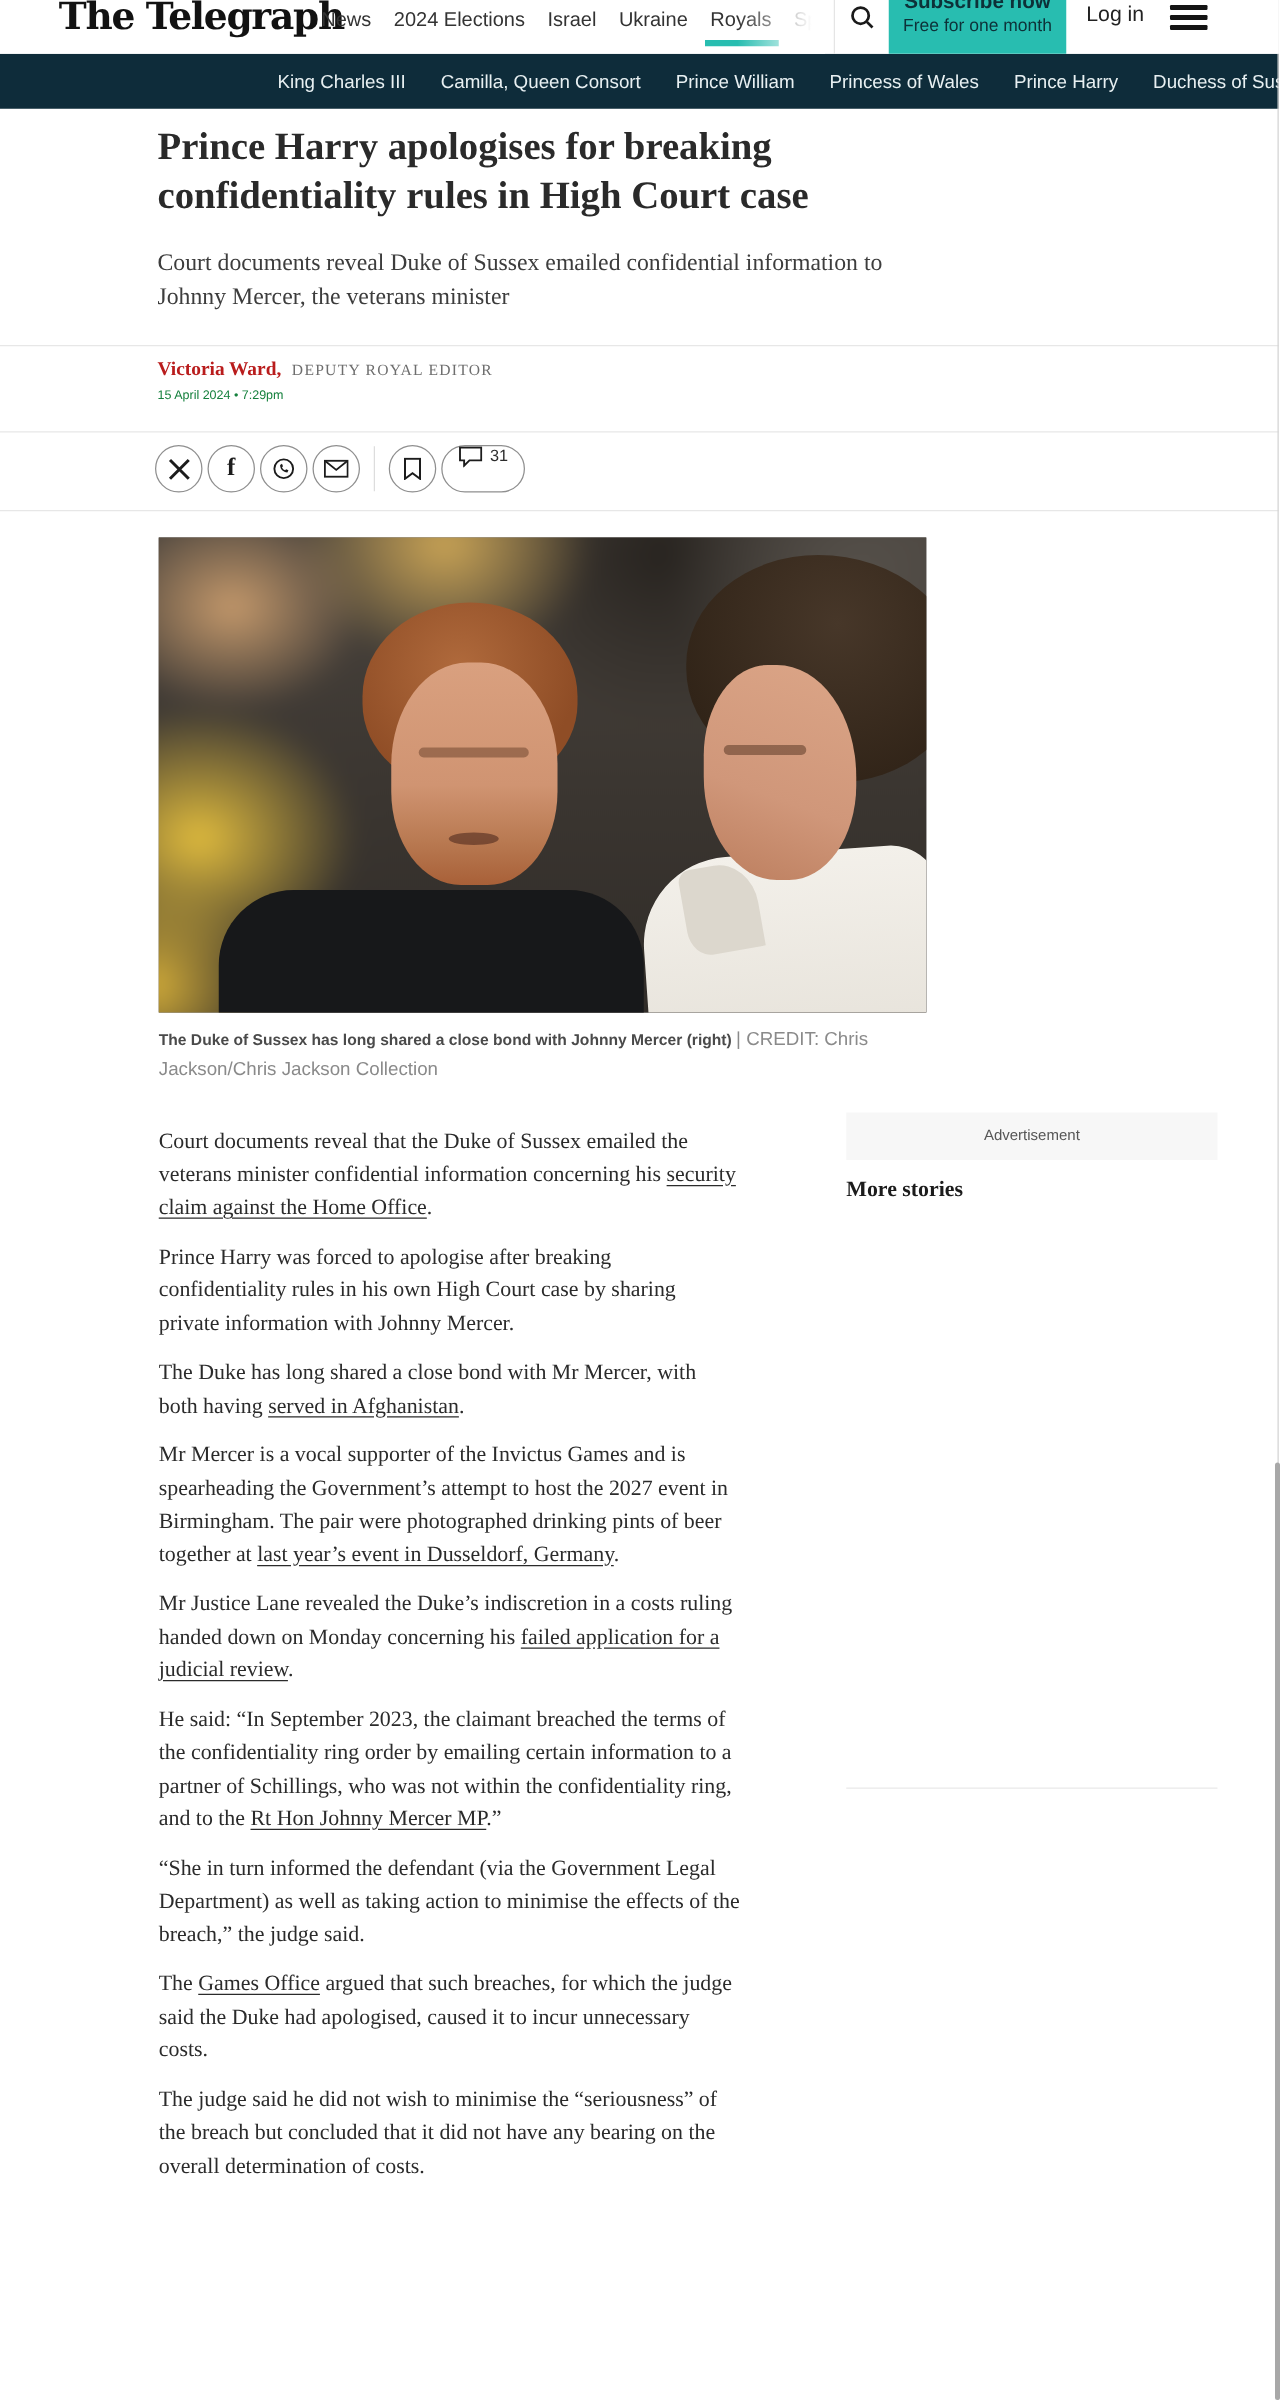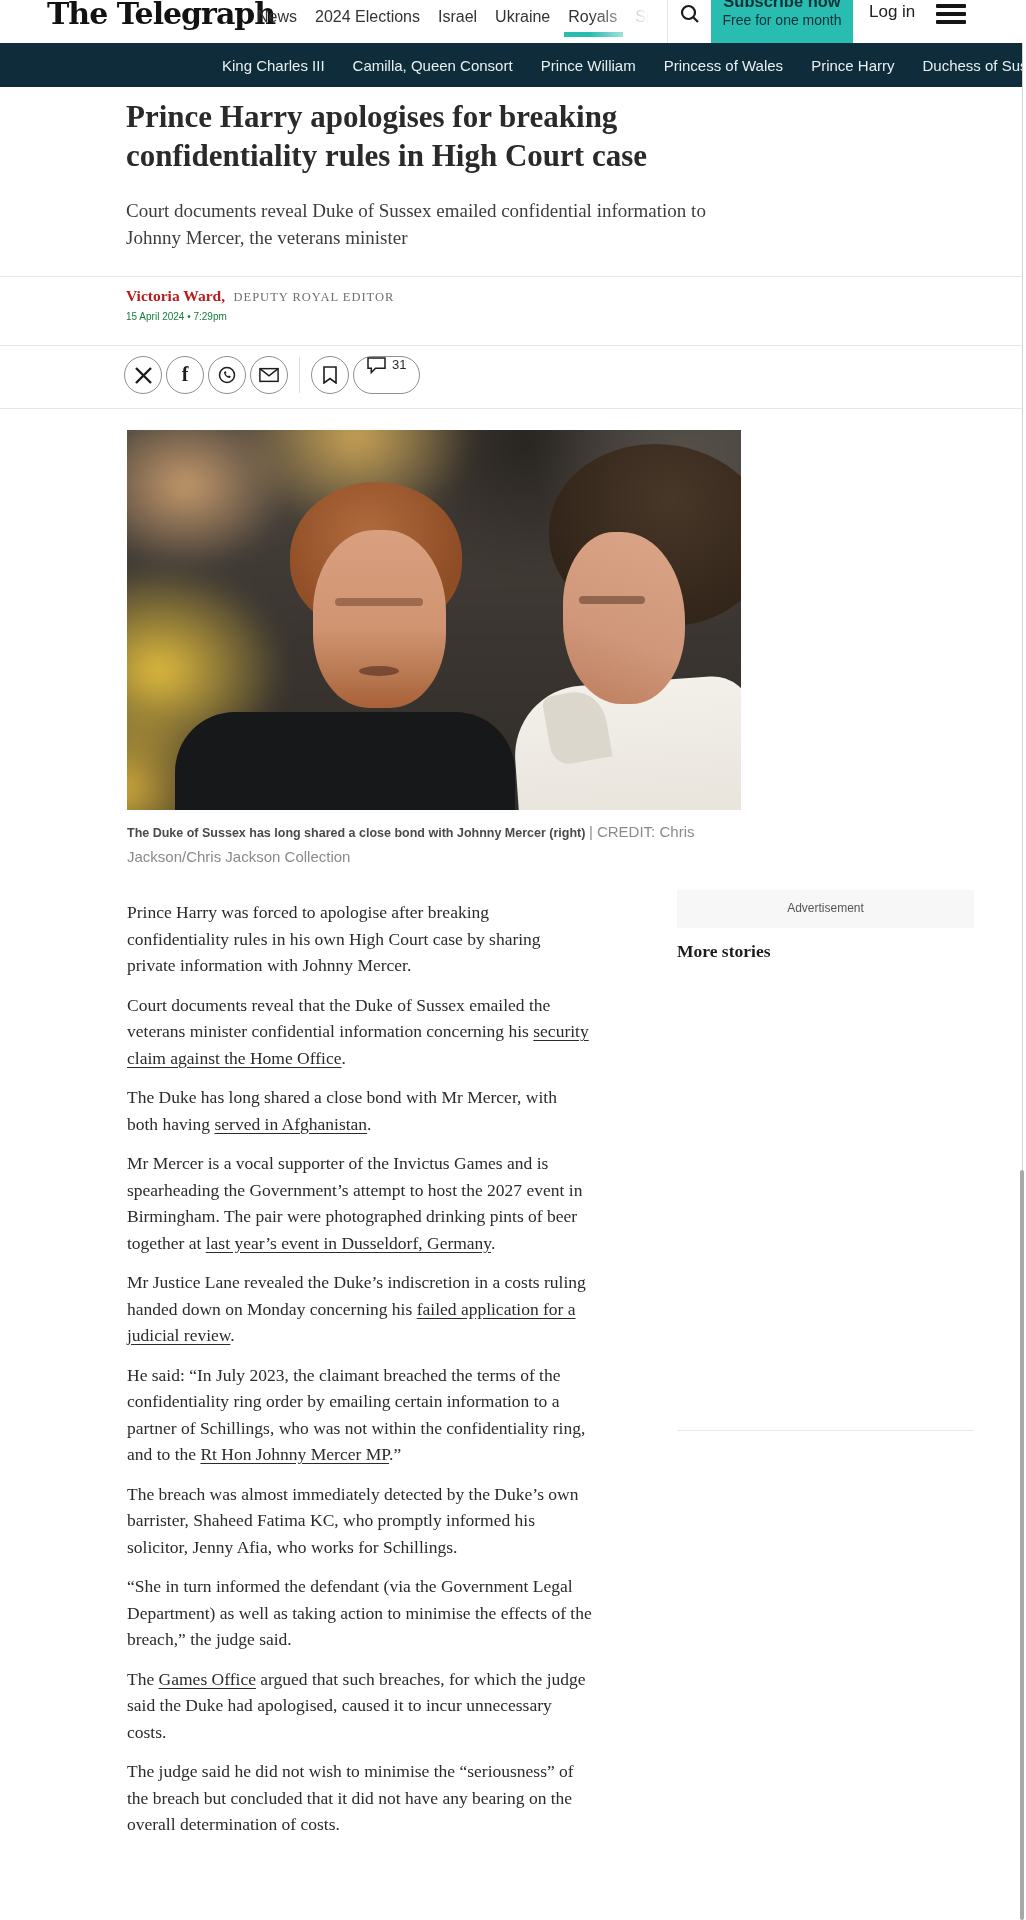--- a/index.html
+++ b/index.html
@@ -236,27 +236,26 @@
   <div class="mercer-face"></div>
   <div class="mercer-brow"></div>
 </div>
 
 <div class="caption">
   <span class="cap-text">The Duke of Sussex has long shared a close bond with Johnny Mercer (right) </span>
   <span class="cap-credit">| CREDIT: Chris Jackson/Chris Jackson Collection</span>
 </div>
 
 <div class="body-col">
+    <p><span>Court documents reveal that the Duke of Sussex emailed the veterans minister confidential information concerning his </span><a class="plink">security claim against the Home Office</a><span>.</span></p>
     <p><span>Prince Harry was forced to apologise after breaking confidentiality rules in his own High Court case by sharing private information with Johnny Mercer.</span></p>
-    <p><span>Court documents reveal that the Duke of Sussex emailed the veterans minister confidential information concerning his </span><a class="plink">security claim against the Home Office</a><span>.</span></p>
     <p><span>The Duke has long shared a close bond with Mr Mercer, with both having </span><a class="plink">served in Afghanistan</a><span>.</span></p>
     <p><span>Mr Mercer is a vocal supporter of the Invictus Games and is spearheading the Government’s attempt to host the 2027 event in Birmingham. The pair were photographed drinking pints of beer together at </span><a class="plink">last year’s event in Dusseldorf, Germany</a><span>.</span></p>
     <p><span>Mr Justice Lane revealed the Duke’s indiscretion in a costs ruling handed down on Monday concerning his </span><a class="plink">failed application for a judicial review</a><span>.</span></p>
-    <p><span>He said: “In July 2023, the claimant breached the terms of the confidentiality ring order by emailing certain information to a partner of Schillings, who was not within the confidentiality ring, and to the </span><a class="plink">Rt Hon Johnny Mercer MP</a><span>.”</span></p>
-    <p><span>The breach was almost immediately detected by the Duke’s own barrister, Shaheed Fatima KC, who promptly informed his solicitor, Jenny Afia, who works for Schillings.</span></p>
+    <p><span>He said: “In September 2023, the claimant breached the terms of the confidentiality ring order by emailing certain information to a partner of Schillings, who was not within the confidentiality ring, and to the </span><a class="plink">Rt Hon Johnny Mercer MP</a><span>.”</span></p>
     <p><span>“She in turn informed the defendant (via the Government Legal Department) as well as taking action to minimise the effects of the breach,” the judge said.</span></p>
     <p><span>The </span><a class="plink">Games Office</a><span> argued that such breaches, for which the judge said the Duke had apologised, caused it to incur unnecessary costs.</span></p>
     <p><span>The judge said he did not wish to minimise the “seriousness” of the breach but concluded that it did not have any bearing on the overall determination of costs.</span></p>
   </div>
 
 <div class="ad-box">
   <div class="ad-label">Advertisement</div>
 </div>
 <div class="more-stories">More stories</div>
 <div class="side-rule"></div>

